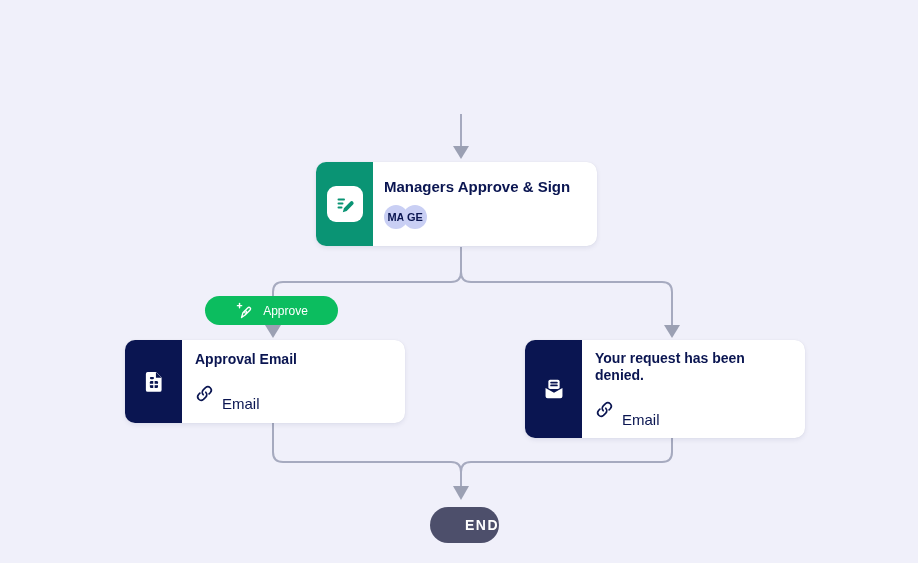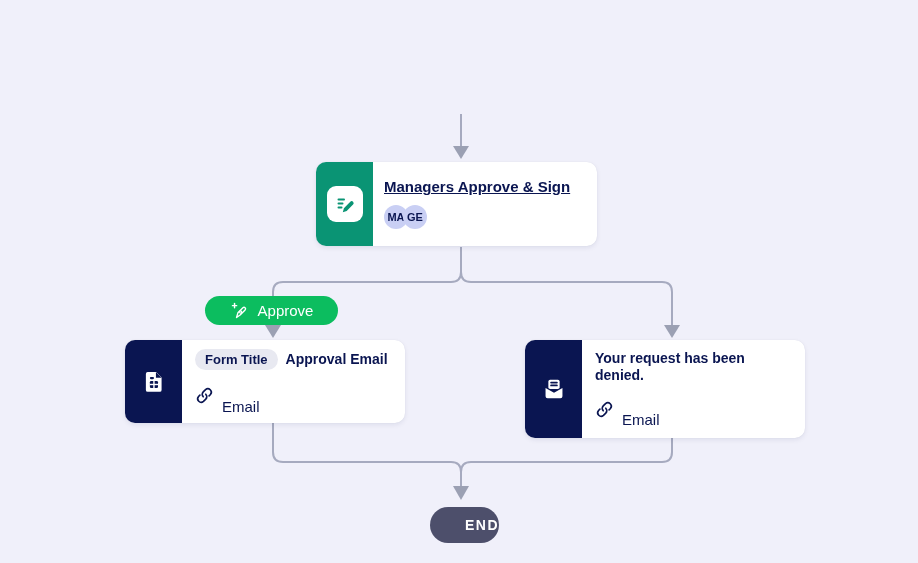--- a/index.html
+++ b/index.html
@@ -40,21 +40,21 @@
   }
   .form-bars{display:flex;flex-direction:column;gap:2.6px;}
   .form-bars i{display:block;width:16px;height:2.8px;border-radius:1.4px;background:var(--c-orange,#F8742D);}
 
   .card-body{
     flex:1;display:flex;flex-direction:column;justify-content:center;
     padding:10px 12px 10px 11px;gap:7px;color:var(--c-navy,#0A1551);
   }
   .kicker{font-size:13px;font-weight:bold;line-height:1;}
   .card-title-lg{font-size:15.5px;line-height:1.1;}
-  .card-title-bold{font-size:15px;font-weight:bold;line-height:1.1;text-decoration:underline;}
+  .card-title-bold{font-size:15px;font-weight:bold;line-height:1.1;}
   .card-title-sm{font-size:14px;font-weight:bold;line-height:1.2;}
 
   .avatar-row{display:flex;align-items:center;margin-top:2px;}
   .avatar{
     width:24px;height:24px;border-radius:50%;
     background:var(--c-avatar_bg,#C9CFF4);
     color:var(--c-navy,#0A1551);
     font-size:11px;font-weight:bold;
     display:flex;align-items:center;justify-content:center;
     position:relative;
@@ -66,21 +66,21 @@
     background:var(--c-chip_bg,#E8E9F1);
     color:var(--c-navy,#0A1551);
     font-size:13px;font-weight:bold;
     padding:4px 10px;border-radius:12px;line-height:1;
   }
   .channel{font-size:15px;color:var(--c-navy,#0A1551);margin-top:21px;}
 
   .badge{
     position:absolute;height:29px;border-radius:15px;
     display:flex;align-items:center;justify-content:center;gap:8px;
-    color:#fff;font-size:15px;cursor:pointer;z-index:3;
+    color:#fff;font-size:12px;cursor:pointer;z-index:3;
   }
   .badge.approve{background:var(--c-approve_green,#0CBD5F);}
   .badge.deny{background:var(--c-deny_red,#DA2548);}
 
   .end-pill{
     position:absolute;left:430px;top:507px;width:69px;height:36px;
     background:var(--c-end_gray,#4D4F6B);border-radius:18px;
     display:flex;align-items:center;justify-content:flex-end;
     color:#fff;font-size:14px;font-weight:bold;letter-spacing:1.5px;
     cursor:pointer;
@@ -158,21 +158,20 @@
           <path d="M13.8 2.8 L19 8 H13.8 z" fill="#0A1551"></path>
           <rect x="8.2" y="7.4" width="3.8" height="2" rx="1" fill="#0A1551"></rect>
           <rect x="8.2" y="11" width="7.5" height="6.6" rx="1.2" fill="#0A1551"></rect>
           <line x1="8.2" y1="14.3" x2="15.7" y2="14.3" stroke="#fff" stroke-width="1.3"></line>
           <line x1="11.95" y1="11" x2="11.95" y2="17.6" stroke="#fff" stroke-width="1.3"></line>
         </svg>
       </div>
     </div>
     <div class="card-body" style="padding-left:13px">
       <div class="row-line">
-        <span class="chip">Form Title</span>
         <span class="card-title-sm">Approval Email</span>
       </div>
       <div class="row-line">
         <svg width="19" height="19" viewBox="0 0 24 24">
           <g stroke="#0A1551" stroke-width="2.1" stroke-linecap="round" fill="none">
             <path d="M10.4 13.6 a4.4 4.4 0 0 1 0 -6.2 l2.9 -2.9 a4.4 4.4 0 0 1 6.2 6.2 l-1.7 1.7"></path>
             <path d="M13.6 10.4 a4.4 4.4 0 0 1 0 6.2 l-2.9 2.9 a4.4 4.4 0 0 1 -6.2 -6.2 l1.7 -1.7"></path>
           </g>
         </svg>
         <span class="channel">Email</span>

